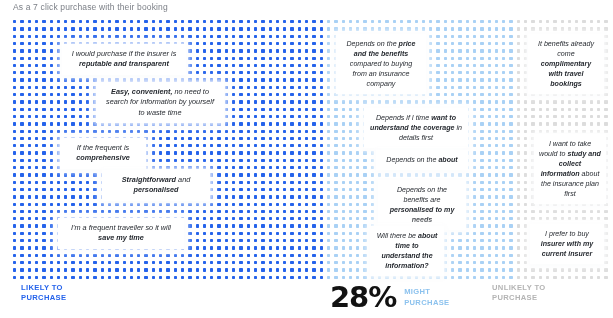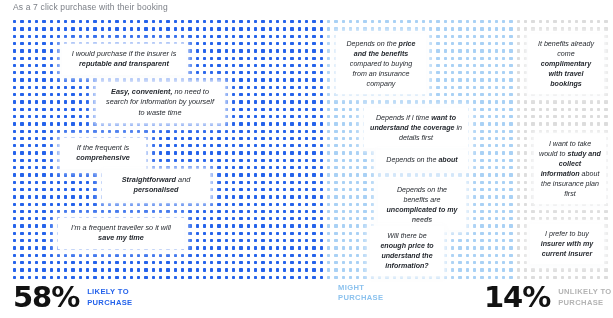--- a/index.html
+++ b/index.html
@@ -3065,32 +3065,31 @@
 
 <div id="callout-layer">
     <div class="callout c-left" style="left:62px;top:44px;width:124px;"><span>I would purchase if the insurer is </span><b>reputable and transparent</b></div>
     <div class="callout c-left" style="left:96px;top:82px;width:128px;"><b>Easy, convenient,</b><span> no need to search for information by yourself to waste time</span></div>
     <div class="callout c-left" style="left:60px;top:138px;width:86px;"><span>If the frequent is </span><b>comprehensive</b></div>
     <div class="callout c-left" style="left:102px;top:170px;width:108px;"><b>Straightforward</b><span> and </span><b>personalised</b></div>
     <div class="callout c-left" style="left:58px;top:218px;width:126px;"><span>I'm a frequent traveller so it will </span><b>save my time</b></div>
     <div class="callout c-mid" style="left:336px;top:34px;width:90px;"><span>Depends on the </span><b>price and the benefits</b><span> compared to buying from an insurance company</span></div>
     <div class="callout c-mid" style="left:364px;top:108px;width:104px;"><span>Depends if I time </span><b>want to understand the coverage</b><span> in details first</span></div>
     <div class="callout c-mid" style="left:376px;top:150px;width:92px;"><span>Depends on the </span><b>about</b></div>
-    <div class="callout c-mid" style="left:378px;top:180px;width:88px;"><span>Depends on the benefits are </span><b>uncomplicated to my needs</b></div>
-    <div class="callout c-mid" style="left:370px;top:226px;width:74px;"><span>Will there be </span><b>enough price to understand the information?</b></div>
+    <div class="callout c-mid" style="left:378px;top:180px;width:88px;"><span>Depends on the benefits are </span><b>personalised to my needs</b></div>
+    <div class="callout c-mid" style="left:370px;top:226px;width:74px;"><span>Will there be </span><b>about time to understand the information?</b></div>
     <div class="callout c-right" style="left:528px;top:34px;width:76px;"><span>It benefits already come </span><b>complimentary with travel bookings</b></div>
     <div class="callout c-right" style="left:534px;top:134px;width:72px;"><span>I want to take would to </span><b>study and collect information</b><span> about the insurance plan first</span></div>
     <div class="callout c-right" style="left:530px;top:224px;width:74px;"><span>I prefer to buy </span><b>insurer with my current insurer</b></div>
   </div>
 
 <div id="stats">
     <div class="stat" style="left:13px;top:0px;">
-      <div class="stat-pct">58%</div>
       <div class="stat-label" style="color:#2563eb">LIKELY TO<br>PURCHASE</div>
     </div>
     <div class="stat" style="left:330px;top:0px;">
+      <div class="stat-pct">28%</div>
       <div class="stat-label" style="color:#8cc2ee">MIGHT<br>PURCHASE</div>
     </div>
     <div class="stat" style="left:484px;top:0px;">
-      <div class="stat-pct">14%</div>
       <div class="stat-label" style="color:#b4b4b4">UNLIKELY TO<br>PURCHASE</div>
     </div>
   </div>
 
 </body></html>

